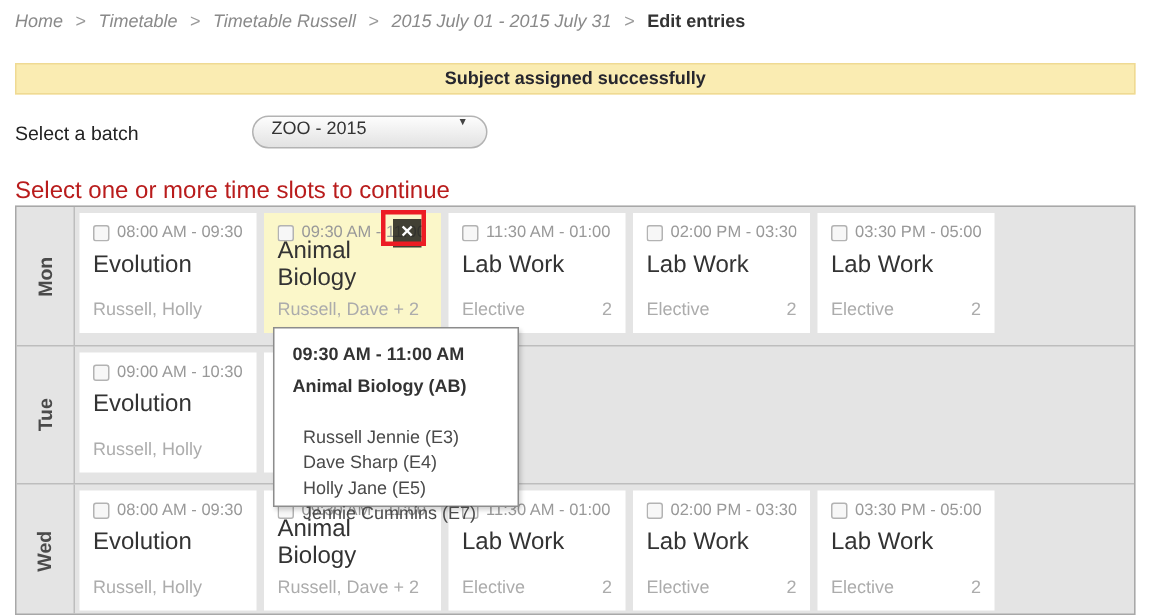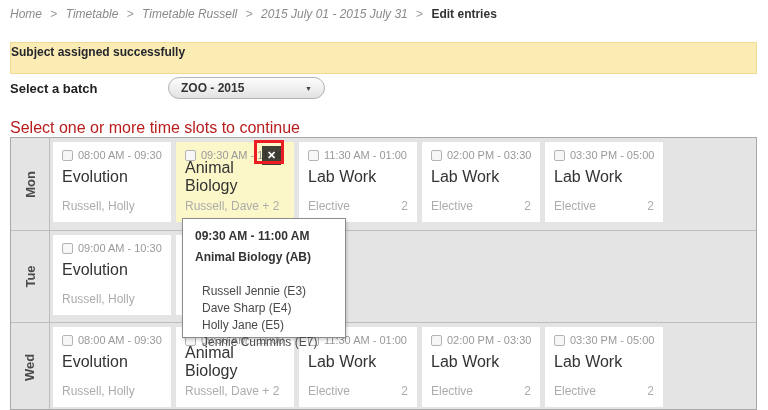--- a/index.html
+++ b/index.html
@@ -8,32 +8,32 @@
     position:relative; width:768px; height:410px; overflow:hidden;
     background:#fff; font-family:"Liberation Sans", sans-serif; color:#333;
   }
   
   .breadcrumb { position:absolute; left:10px; top:7px; font-size:12px; color:#8a8a8a; white-space:nowrap; }
   .crumb-link { color:#8a8a8a; cursor:pointer;font-style:italic; }
   .crumb-sep { margin:0 5px; color:#9a9a9a; }
   .crumb-current { color:#333; font-weight:bold; }
   
   .flash {
-    position:absolute; left:10px; top:42px; width:747px; height:32px;
-    background:#FAECB2; border:1px solid #EFDA93; text-align:left;
+    position:absolute; left:10px; top:42px; width:747px; height:21px;
+    background:#FAECB2; border:1px solid #EFDA93; text-align:center;
     font-size:12px; font-weight:bold; color:#26262e; line-height:19px;
   }
   
-  .batch-label { position:absolute; left:10px; top:81px; font-size:13px; font-weight:bold; color:#222; }
+  .batch-label { position:absolute; left:10px; top:81px; font-size:13px; font-weight:normal; color:#222; }
   .select-pill {
     position:absolute; left:168px; top:77px; width:157px; height:22px;
     border:1px solid #b3b3b3; border-radius:12px;
     background:linear-gradient(#fdfdfd,#e2e2e2);
-    display:flex; align-items:center; padding:0 12px;
-    font-size:12px; color:#333; cursor:pointer;font-weight:bold;
+    display:flex; align-items:flex-start; padding:0 12px;
+    font-size:12px; color:#333; cursor:pointer;
   }
   .select-arrow { margin-left:auto; font-size:7px; color:#444; }
   
   .instruction { position:absolute; left:10px; top:119px; font-size:16px; color:#b91c1c; }
   
   .grid {
     position:absolute; left:10px; top:137px; width:747px; height:273px;
     background:#e4e4e4; border:1px solid #a8a8a8; overflow:hidden;
   }
   .tt-row { display:flex; border-bottom:1px solid #bdbdbd; }

